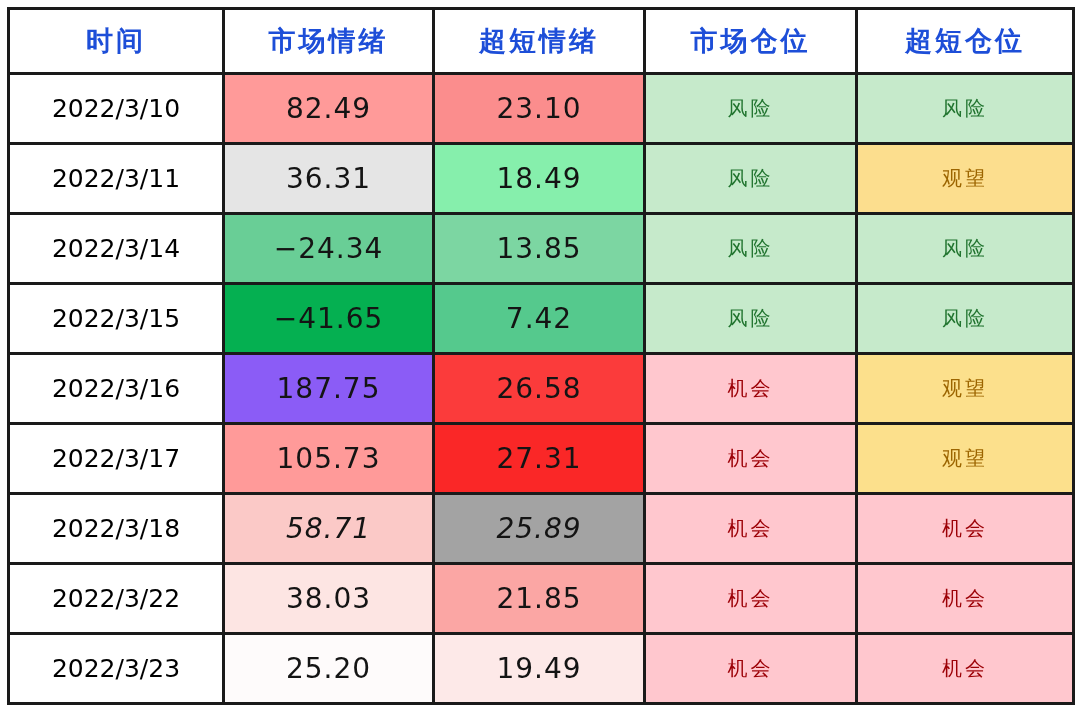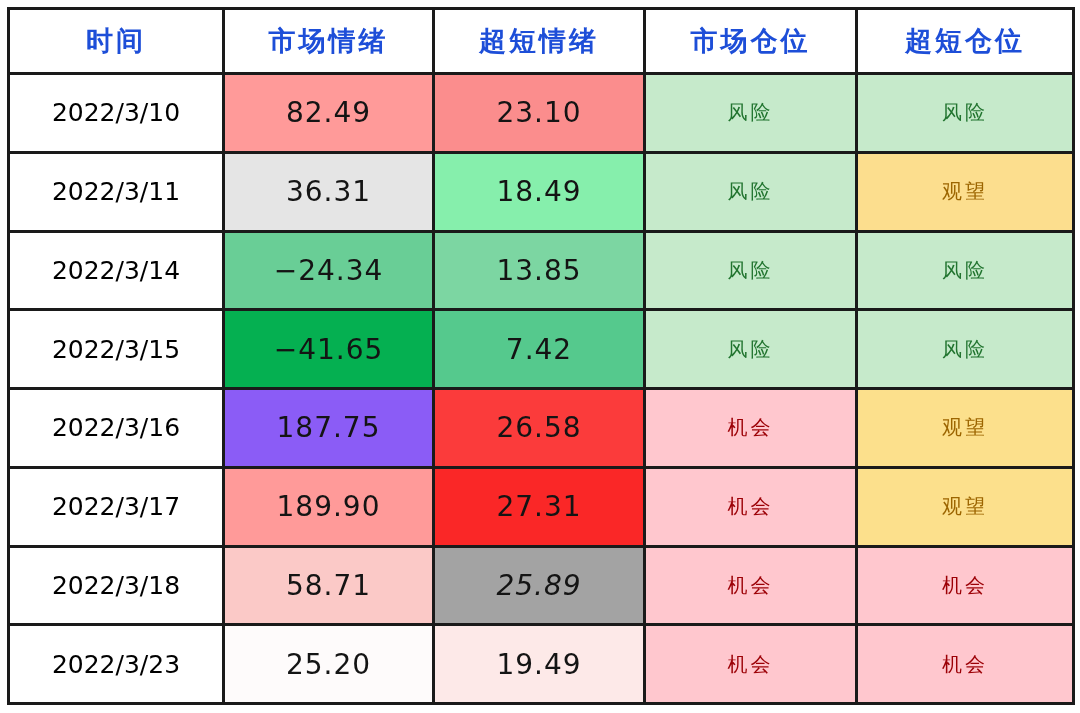--- a/index.html
+++ b/index.html
@@ -137,29 +137,36 @@
         </tr>
         <tr>
           <td class="date-cell">2022/3/16</td>
           <td class="num-cell" style="background: #8b5cf6;">187.75</td>
           <td class="num-cell" style="background: rgb(251, 59, 59);">26.58</td>
           <td class="status-cell" style="background: rgb(255, 199, 206); color: rgb(156, 0, 6);">机会</td>
           <td class="status-cell" style="background: rgb(252, 224, 140); color: rgb(156, 101, 0);">观望</td>
         </tr>
         <tr>
           <td class="date-cell">2022/3/17</td>
-          <td class="num-cell" style="background: rgb(255, 154, 153);">189.90</td>
+          <td class="num-cell" style="background: rgb(255, 154, 153);">105.73</td>
           <td class="num-cell" style="background: rgb(250, 39, 39);">27.31</td>
           <td class="status-cell" style="background: rgb(255, 199, 206); color: rgb(156, 0, 6);">机会</td>
           <td class="status-cell" style="background: rgb(252, 224, 140); color: rgb(156, 101, 0);">观望</td>
         </tr>
         <tr>
           <td class="date-cell">2022/3/18</td>
-          <td class="num-cell" style="background: rgb(251, 201, 199);">58.71</td>
+          <td class="num-cell" style="background: rgb(251, 201, 199); font-style: italic;">58.71</td>
           <td class="num-cell" style="background: #a3a3a3; font-style: italic;">25.89</td>
+          <td class="status-cell" style="background: rgb(255, 199, 206); color: rgb(156, 0, 6);">机会</td>
+          <td class="status-cell" style="background: rgb(255, 199, 206); color: rgb(156, 0, 6);">机会</td>
+        </tr>
+        <tr>
+          <td class="date-cell">2022/3/22</td>
+          <td class="num-cell" style="background: rgb(253, 229, 227);">38.03</td>
+          <td class="num-cell" style="background: rgb(251, 166, 164);">21.85</td>
           <td class="status-cell" style="background: rgb(255, 199, 206); color: rgb(156, 0, 6);">机会</td>
           <td class="status-cell" style="background: rgb(255, 199, 206); color: rgb(156, 0, 6);">机会</td>
         </tr>
         <tr>
           <td class="date-cell">2022/3/23</td>
           <td class="num-cell" style="background: rgb(254, 251, 251);">25.20</td>
           <td class="num-cell" style="background: rgb(253, 233, 232);">19.49</td>
           <td class="status-cell" style="background: rgb(255, 199, 206); color: rgb(156, 0, 6);">机会</td>
           <td class="status-cell" style="background: rgb(255, 199, 206); color: rgb(156, 0, 6);">机会</td>
         </tr>

